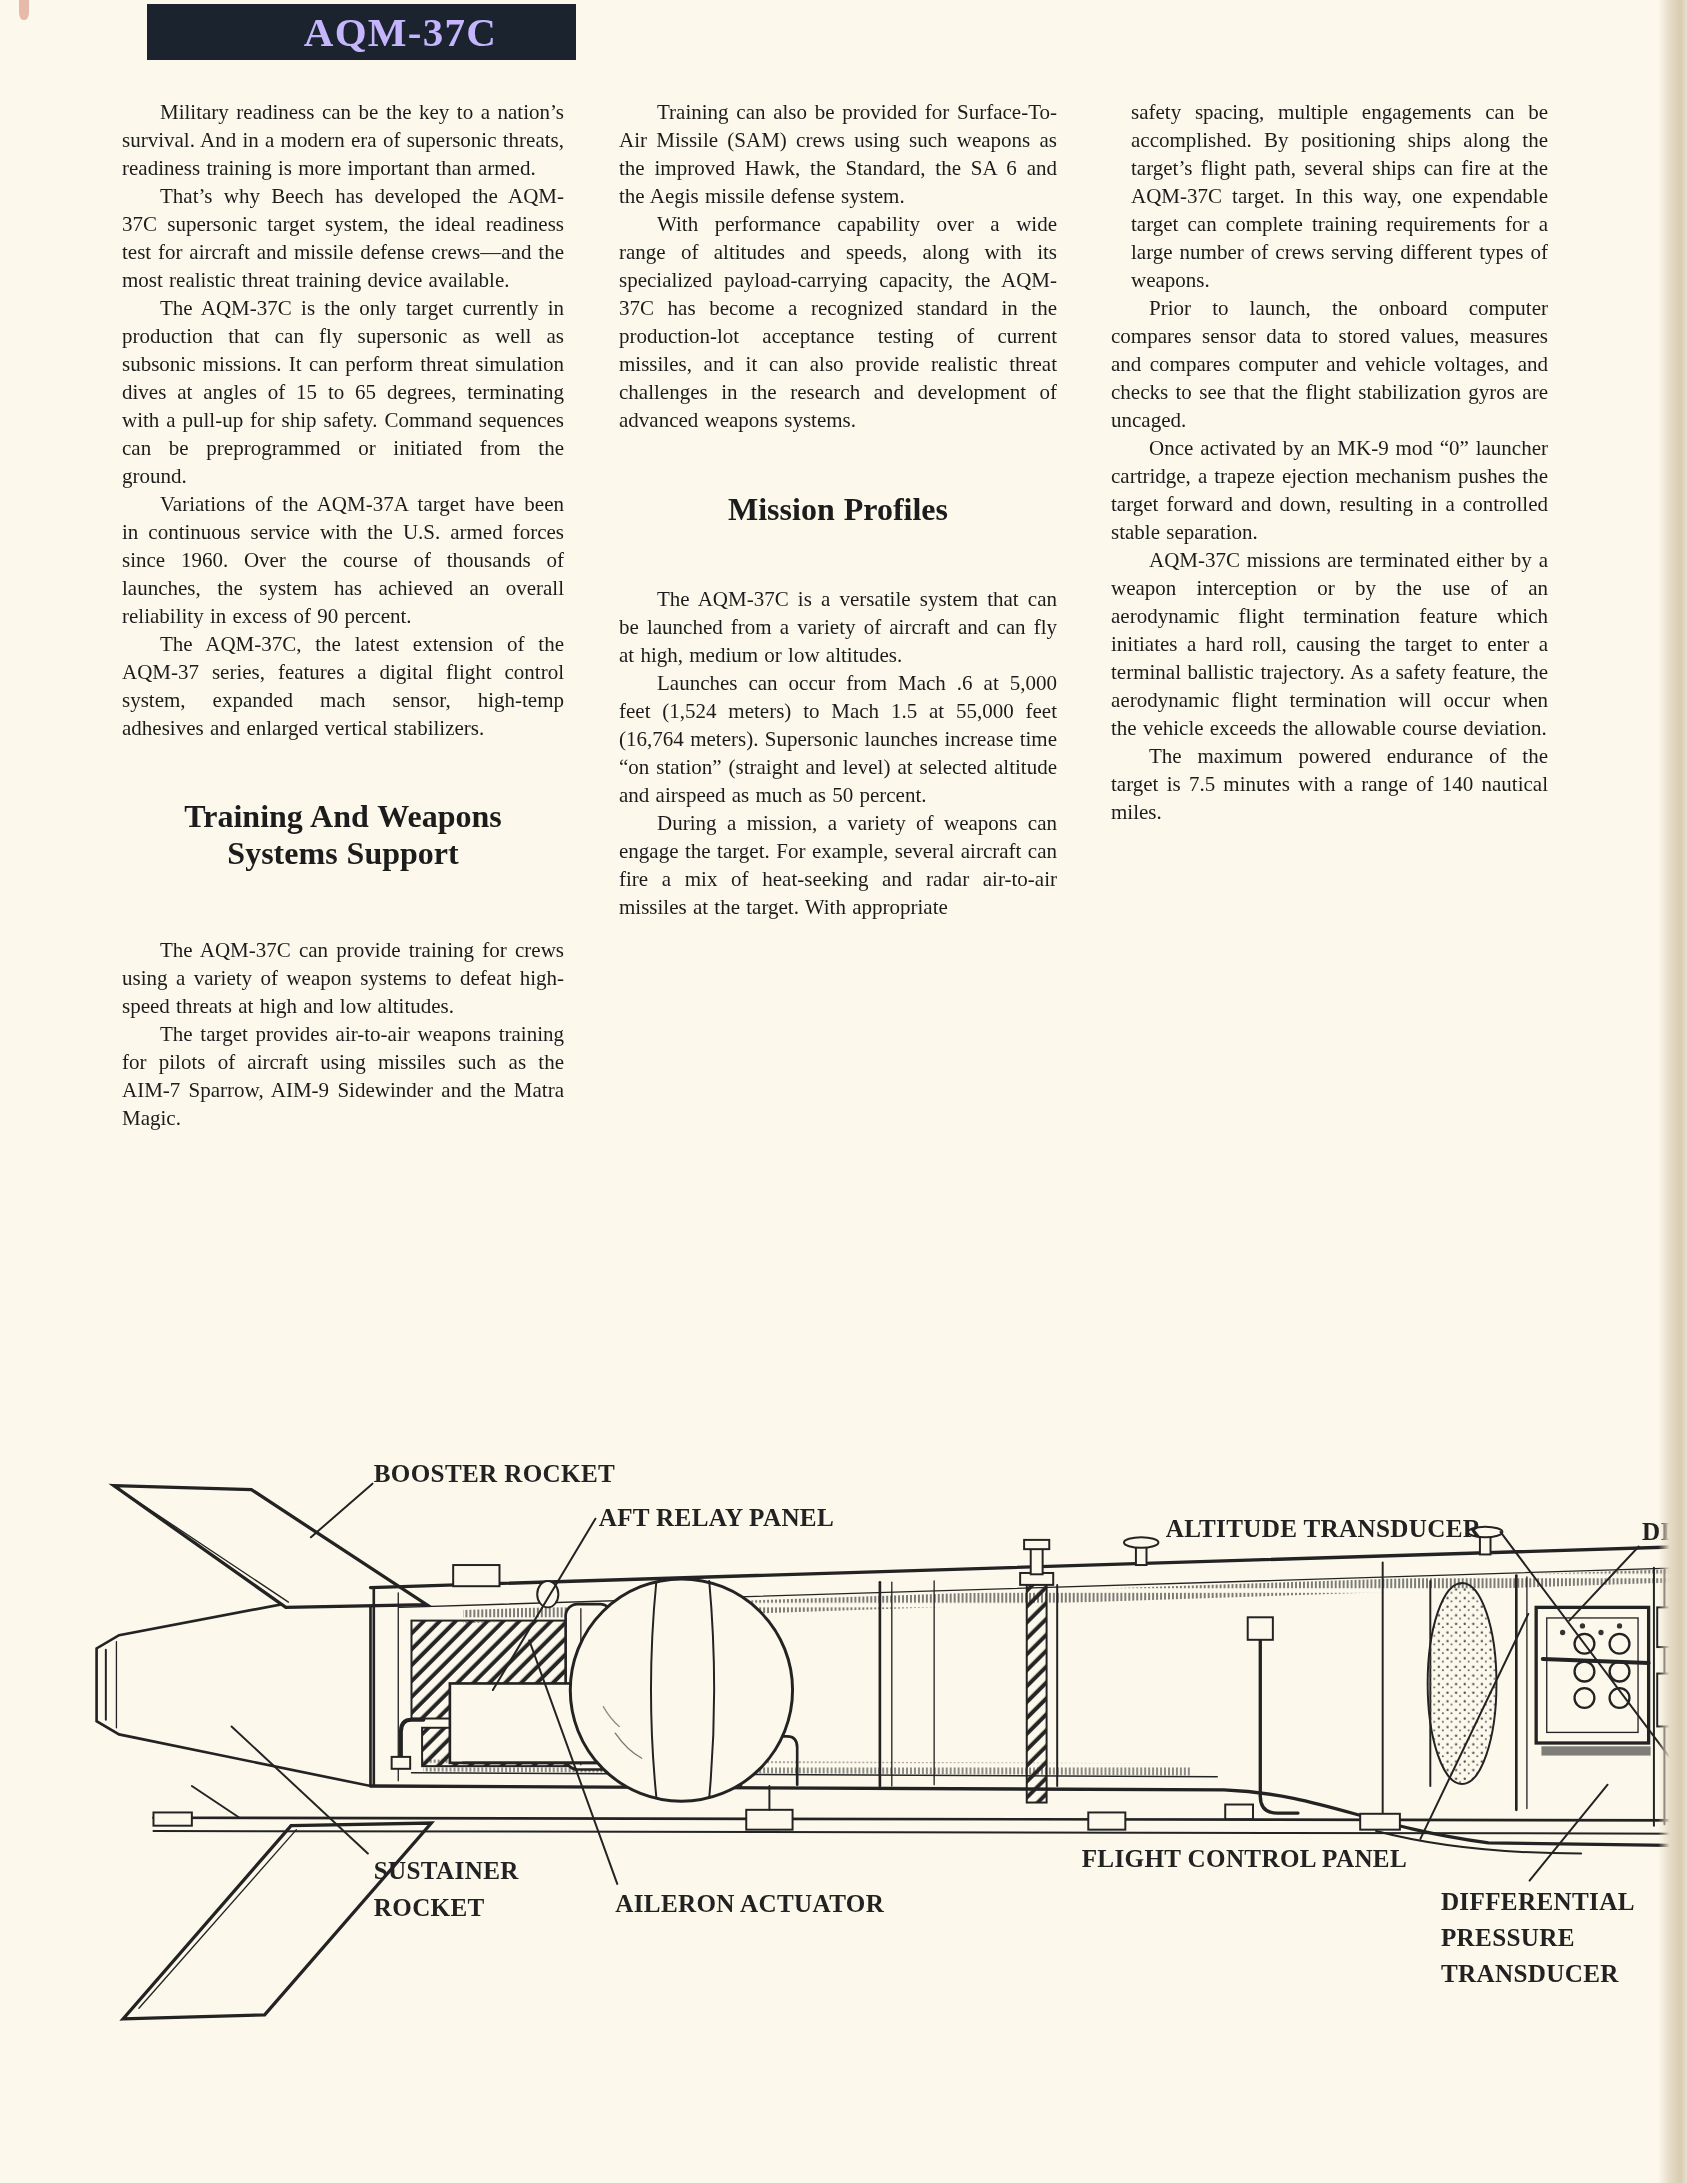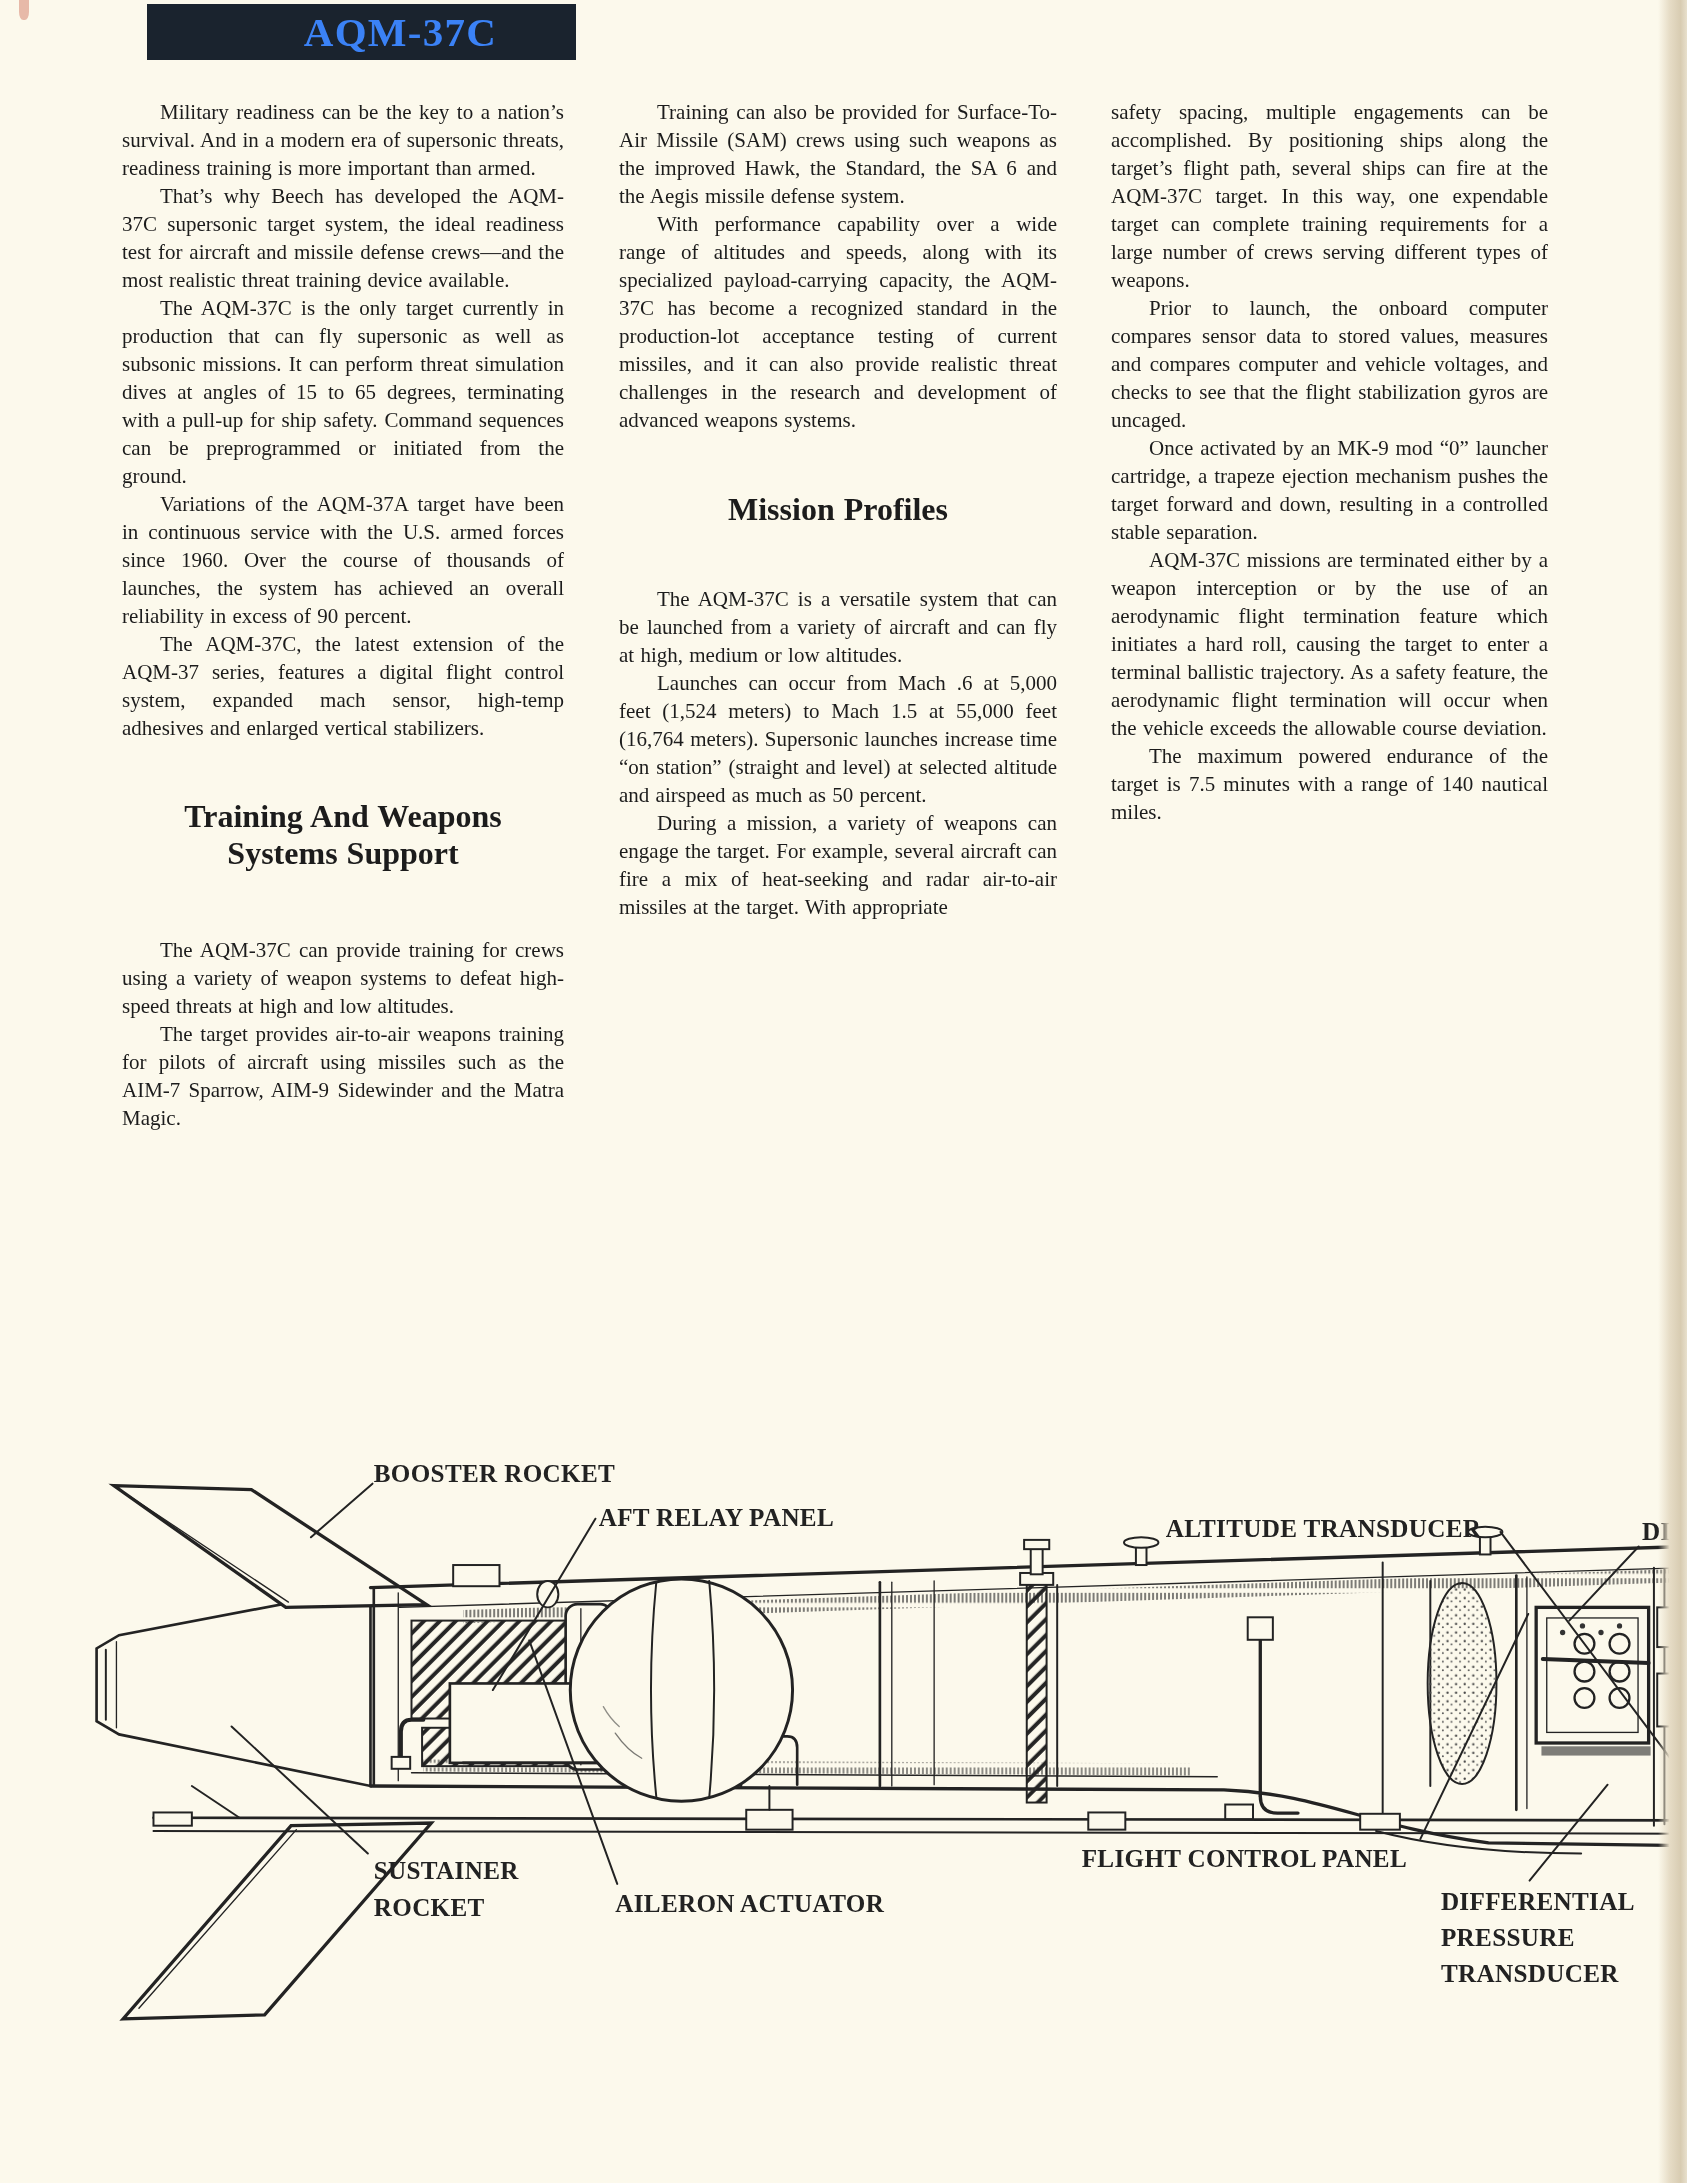--- a/index.html
+++ b/index.html
@@ -3,32 +3,32 @@
 <meta charset="utf-8">
 <style>
   html,body{margin:0;padding:0;background:#888;}
   .page{
     position:relative; width:1687px; height:2183px;
     background:#fcf9ec; overflow:hidden;
     font-family:"Liberation Serif", serif; color:#1c1c1c;
   }
   .banner{
     position:absolute; left:147px; top:4px; width:429px; height:56px;
-    background:#1a232e; color:#3b82f6;
+    background:#1a232e; color:#c4b5fd;
     display:flex; align-items:center; justify-content:center;
     box-sizing:border-box; padding-left:78px;
     font-size:41px; font-weight:bold; letter-spacing:1.3px;
   }
   .col{
     position:absolute; top:98px;
     font-size:21px; line-height:28px; text-align:justify;
     word-spacing:1px;
   }
   .col p{margin:0; text-indent:38px;}
-  .col p.flush{text-indent:0;}
+  .col p.flush{text-indent:0;margin-left:20px;}
   .sec{
     font-weight:bold; text-align:center; text-indent:0;
     font-size:32px; line-height:37px;
   }
   .sec1{margin:56px 0 64px;}
   .sec2{margin:61px 0 62px; line-height:28px;}
   #col1{left:122px; width:442px;}
   #col2{left:619px; width:438px;}
   #col3{left:1111px; width:437px;}
   .diagram{position:absolute; left:0; top:1389px;}

